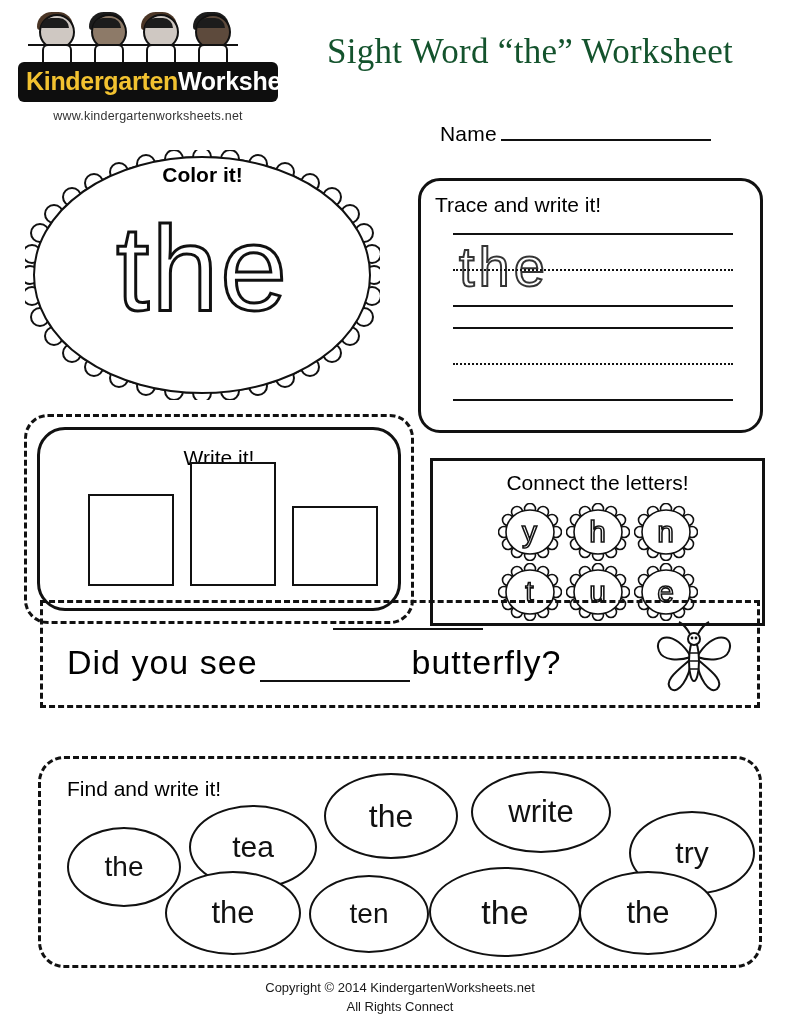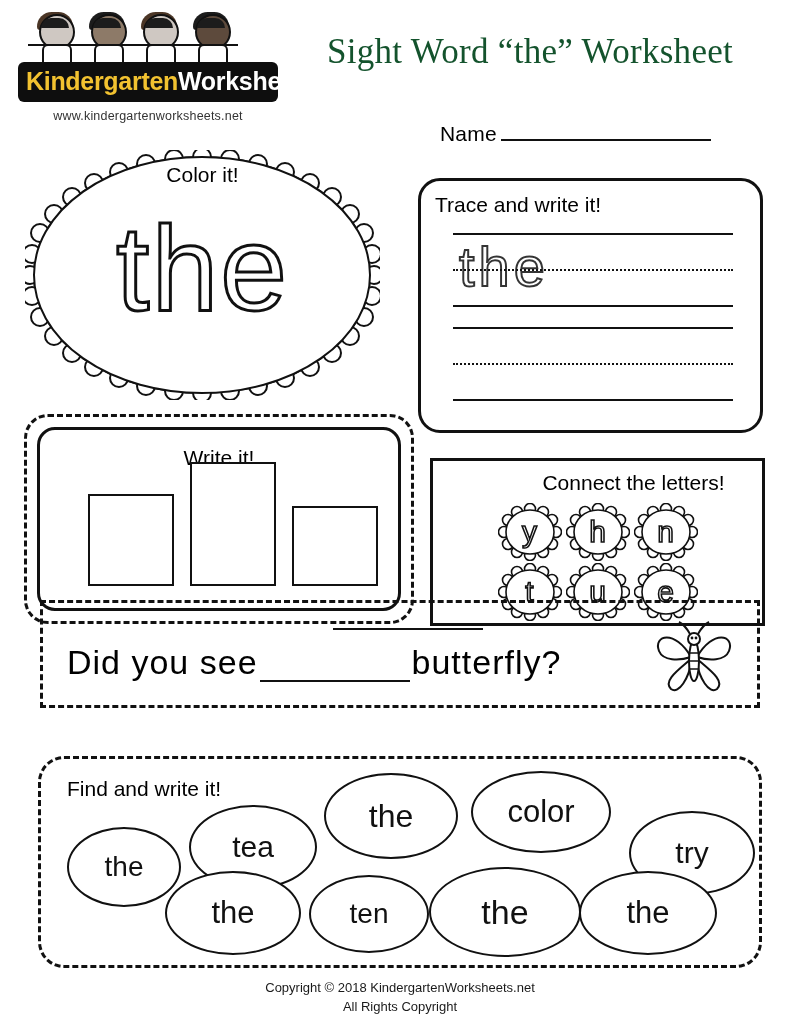--- a/index.html
+++ b/index.html
@@ -147,20 +147,21 @@
     width: 355px;
     height: 250px;
   }
   .colorit svg { position: absolute; left: 0; top: 0; }
   .colorit .cap {
     position: absolute;
     top: 13px;
     width: 100%;
     text-align: center;
     font-size: 21px;
+    font-weight: bold;
   }
   .colorit .word {
     position: absolute;
     top: 48px;
     width: 100%;
     text-align: center;
     font-family: "Liberation Sans", sans-serif;
     font-size: 120px;
     line-height: 140px;
     font-weight: 300;
@@ -214,21 +215,21 @@
     border-radius: 24px;
     box-sizing: border-box;
   }
   .writeit .inner {
     position: absolute;
     left: 10px;
     top: 10px;
     right: 10px;
     bottom: 10px;
     border: 3px solid #111;
-    border-radius: 18px;
+    border-radius: 28px;
   }
   .writeit .cap {
     position: absolute;
     top: 16px;
     width: 100%;
     text-align: center;
     font-size: 21px;
   }
   .boxes {
     position: absolute;
@@ -256,21 +257,20 @@
     height: 168px;
     border: 3px solid #111;
     box-sizing: border-box;
   }
   .connect .cap {
     position: absolute;
     top: 10px;
     width: 100%;
     text-align: center;
     font-size: 21px;
-    padding-left: 36px;
   }
   .letters {
     position: absolute;
     top: 42px;
     left: 0;
     width: 100%;
   }
   .lrow {
     display: flex;
     justify-content: center;
@@ -664,36 +664,36 @@
       <div class="egg" style="left: 26px; top: 68px; width: 110px; height: 76px; font-size: 28px;">
         <span>the</span>
       </div>
       <div class="egg" style="left: 148px; top: 46px; width: 124px; height: 80px; font-size: 30px;">
         <span>tea</span>
       </div>
       <div class="egg" style="left: 283px; top: 14px; width: 130px; height: 82px; font-size: 32px;">
         <span>the</span>
       </div>
       <div class="egg" style="left: 430px; top: 12px; width: 136px; height: 78px; font-size: 31px;">
-        <span>color</span>
+        <span>write</span>
       </div>
       <div class="egg" style="left: 588px; top: 52px; width: 122px; height: 80px; font-size: 30px;">
         <span>try</span>
       </div>
       <div class="egg" style="left: 124px; top: 112px; width: 132px; height: 80px; font-size: 31px;">
         <span>the</span>
       </div>
       <div class="egg" style="left: 268px; top: 116px; width: 116px; height: 74px; font-size: 28px;">
         <span>ten</span>
       </div>
       <div class="egg" style="left: 388px; top: 108px; width: 148px; height: 86px; font-size: 34px;">
         <span>the</span>
       </div>
       <div class="egg" style="left: 538px; top: 112px; width: 134px; height: 80px; font-size: 31px;">
         <span>the</span>
       </div>
     </div>
 </div>
 
 <div class="footer">
-  <div>Copyright © 2018 KindergartenWorksheets.net</div>
-  <div>All Rights Copyright</div>
+  <div>Copyright © 2014 KindergartenWorksheets.net</div>
+  <div>All Rights Connect</div>
 </div>
 
 </body></html>

